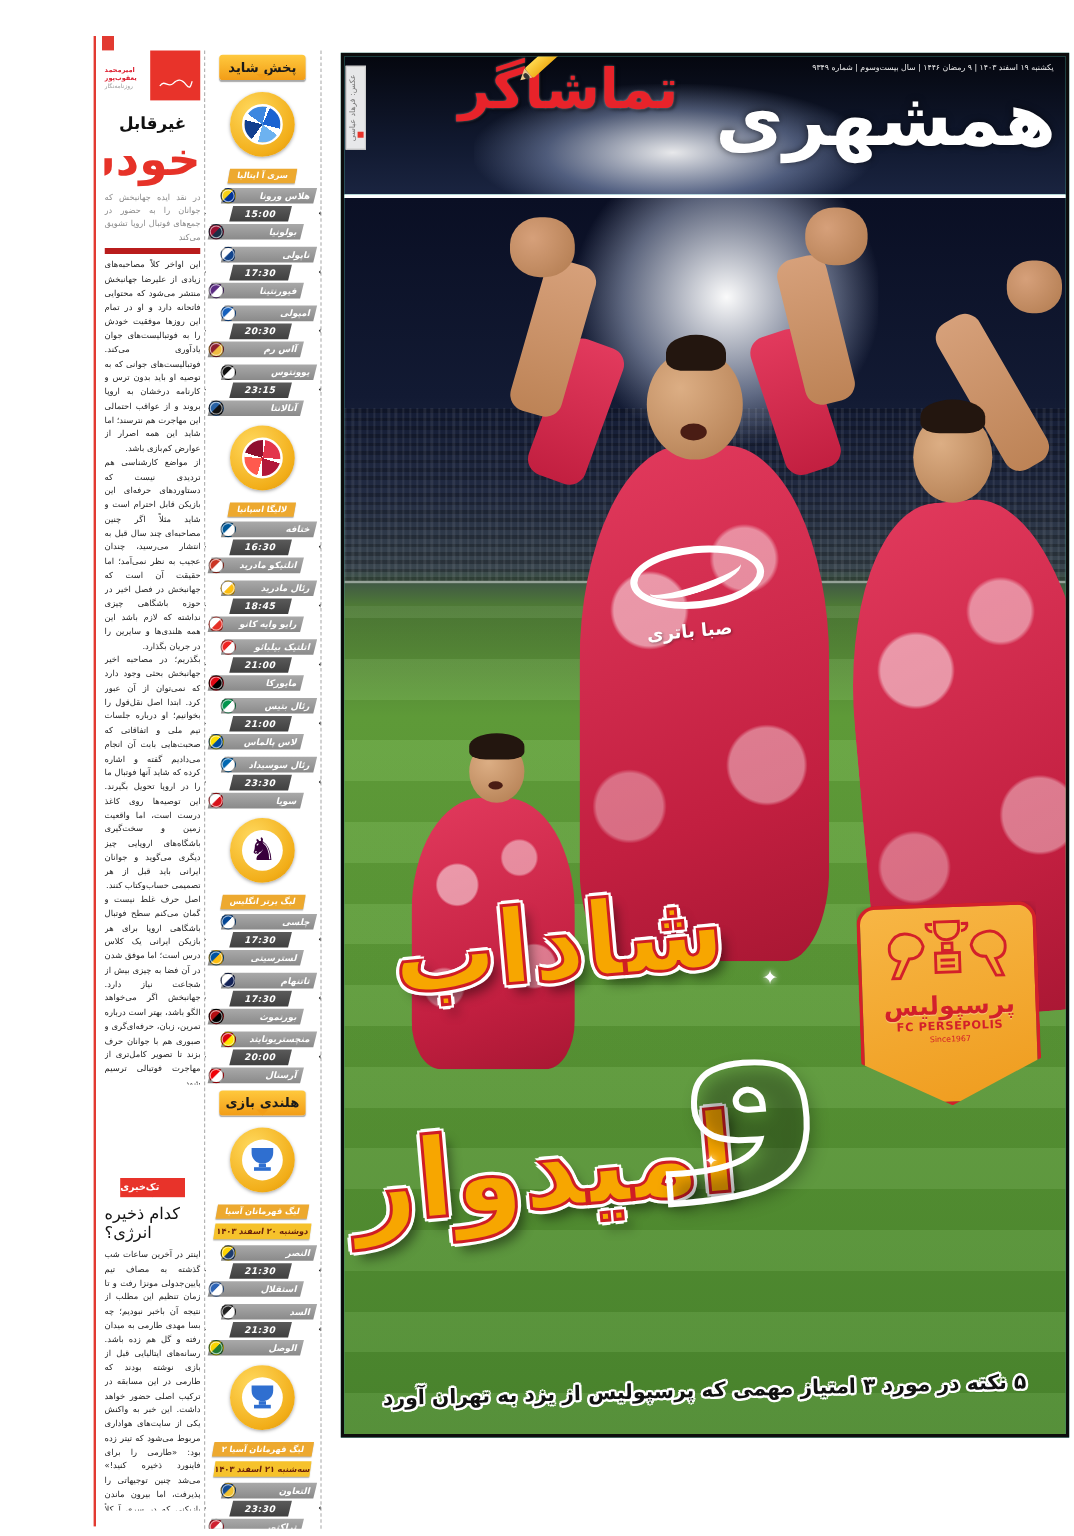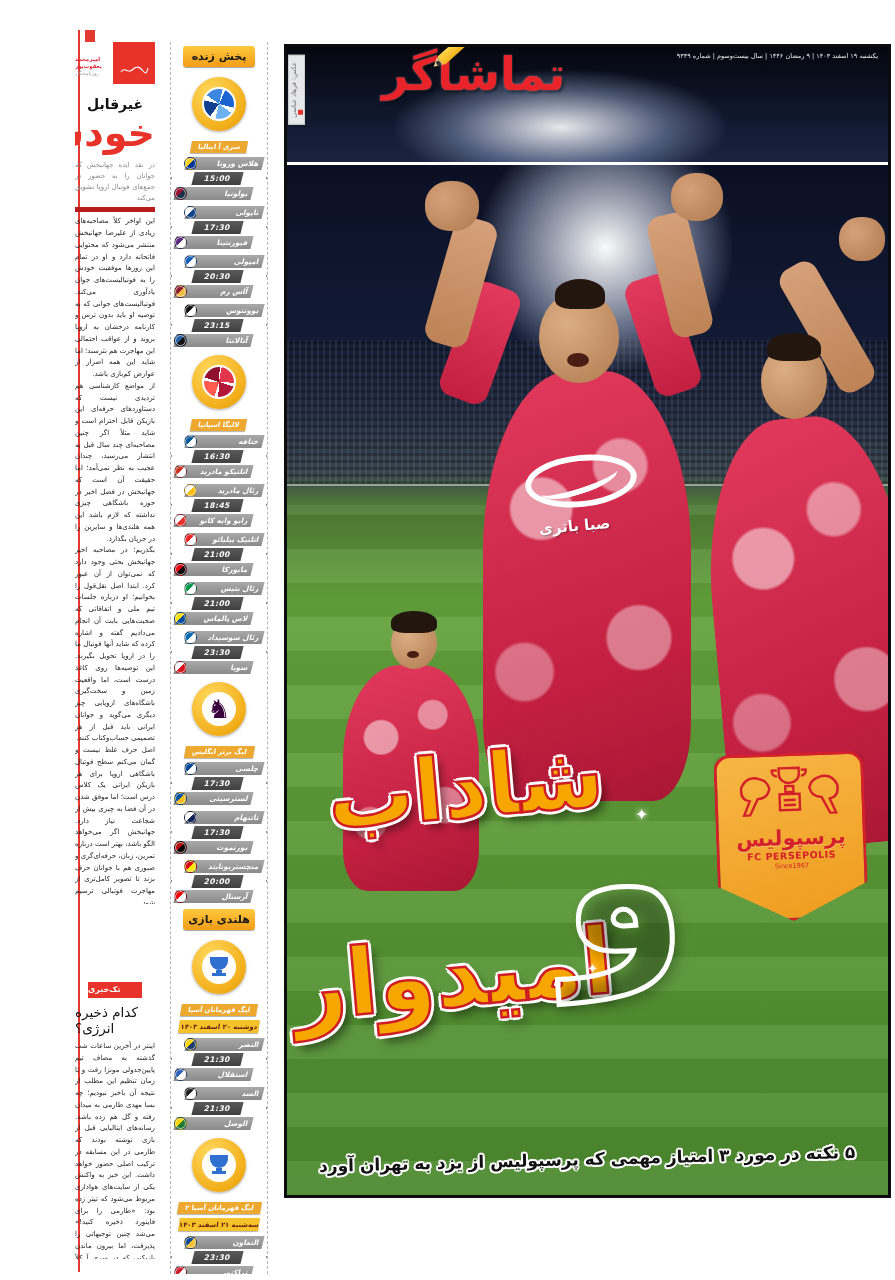--- a/index.html
+++ b/index.html
@@ -5,21 +5,21 @@
   * { margin:0; padding:0; box-sizing:border-box; }
   html,body { background:#e9e9e9; }
   body { font-family:"DejaVu Sans","Liberation Sans",sans-serif; }
   #page { position:relative; width:895px; height:1280px; background:#fff; margin:0 auto; overflow:hidden; }
 
   
   #red-rule { position:absolute; left:78px; top:30px; width:2px; height:1242px; background:#e23a31; }
   #red-rule-cap { position:absolute; left:85px; top:30px; width:10px; height:12px; background:#e23a31; }
 
   
-  #left-col { position:absolute; left:75px; top:42px; width:80px; height:1230px; overflow:hidden; direction:rtl; }
+  #left-col { position:absolute; left:87px; top:42px; width:80px; height:1230px; overflow:hidden; direction:rtl; }
   .author-row { position:relative; height:52px; }
   .author-box { position:absolute; right:0; top:0; width:42px; height:42px; background:#e8332a; }
   .author-sig { position:absolute; right:6px; top:22px; width:30px; height:12px; }
   .author-meta { position:absolute; left:0; top:14px; width:36px; text-align:left; }
   .author-name { font-size:5.5px; color:#d23; font-weight:bold; line-height:1.3; }
   .author-role { font-size:5px; color:#999; }
   .kicker { font-size:14px; font-weight:bold; color:#111; text-align:center; margin-top:2px; }
   .headline1 { font-size:38px; font-weight:bold; color:#e63228; text-align:center; line-height:1.05; margin:2px 0 6px; }
   .lead { font-size:6.8px; color:#8a8a8a; text-align:justify; line-height:1.6; border-bottom:5px solid #b91c1c; padding-bottom:4px; margin-bottom:4px; }
   .body-text { font-size:7px; color:#222; text-align:justify; line-height:1.68; white-space:pre-line; }
@@ -144,21 +144,21 @@
 بگذریم؛ در مصاحبه اخیر جهانبخش بحثی وجود دارد که نمی‌توان از آن عبور کرد. ابتدا اصل نقل‌قول را بخوانیم؛ او درباره جلسات تیم ملی و اتفاقاتی که صحبت‌هایی بابت آن انجام می‌دادیم گفته و اشاره کرده که شاید آنها فوتبال ما را در اروپا تحویل بگیرند. این توصیه‌ها روی کاغذ درست است، اما واقعیت زمین و سخت‌گیری باشگاه‌های اروپایی چیز دیگری می‌گوید و جوانان ایرانی باید قبل از هر تصمیمی حساب‌وکتاب کنند.
 اصل حرف غلط نیست و گمان می‌کنم سطح فوتبال باشگاهی اروپا برای هر بازیکن ایرانی یک کلاس درس است؛ اما موفق شدن در آن فضا به چیزی بیش از شجاعت نیاز دارد. جهانبخش اگر می‌خواهد الگو باشد، بهتر است درباره تمرین، زبان، حرفه‌ای‌گری و صبوری هم با جوانان حرف بزند تا تصویر کامل‌تری از مهاجرت فوتبالی ترسیم شود.</div>
     <div class="section2">
       <div class="tag2">تک‌خبری</div>
       <div class="headline2">کدام ذخیره انرژی؟</div>
       <div class="body-text">اینتر در آخرین ساعات شب گذشته به مصاف تیم پایین‌جدولی مونزا رفت و تا زمان تنظیم این مطلب از نتیجه آن باخبر نبودیم؛ چه بسا مهدی طارمی به میدان رفته و گل هم زده باشد. رسانه‌های ایتالیایی قبل از بازی نوشته بودند که طارمی در این مسابقه در ترکیب اصلی حضور خواهد داشت. این خبر به واکنش یکی از سایت‌های هواداری مربوط می‌شود که تیتر زده بود: «طارمی را برای فاینورد ذخیره کنید!» می‌شد چنین توجیهاتی را پذیرفت، اما بیرون ماندن بازیکنی که در سری آ کلاً ۵۵۰ دقیقه بازی کرده و در مجموع دو گل زده، دیگر داستان‌سرایی برنمی‌دارد!</div>
     </div>
   </div>
 
   <div id="mid-col">
-      <div class="sched-tab">پخش زنده</div>
+      <div class="sched-tab">پخش شاید</div>
       <div class="league-head"><div class="league-logo">
           <div class="emb emb-seriea"></div>
         </div><div class="league-label">سری آ ایتالیا</div></div>
       <div class="match">
         <div class="chip h" style="background: linear-gradient(135deg, rgb(247, 209, 23) 50%, rgb(0, 51, 153) 50%);"></div>
         <div class="bar home">هلاس ورونا</div>
         <div class="bar time">15:00</div>
         <div class="chip a" style="background: linear-gradient(135deg, rgb(154, 16, 50) 50%, rgb(26, 47, 72) 50%);"></div>
         <div class="bar away">بولونیا</div>
       </div>
@@ -277,20 +277,21 @@
         <div class="bar home">التعاون</div>
         <div class="bar time">23:30</div>
         <div class="chip a" style="background: linear-gradient(135deg, rgb(207, 32, 48) 50%, rgb(255, 255, 255) 50%);"></div>
         <div class="bar away">تراکتور</div>
       </div>
     </div>
 
   <div id="poster-frame">
     <div id="masthead">
       <div class="mast-date">یکشنبه ۱۹ اسفند ۱۴۰۳ | ۹ رمضان ۱۴۴۶ | سال بیست‌وسوم | شماره ۹۳۴۹</div>
+      <div class="mast-main">همشهری</div>
       <div class="pencil"></div>
       <div class="mast-overlay">تماشاگر</div>
     </div>
 
     <div id="photo">
       <div class="crowd"></div>
       <div class="fence"></div>
       <div class="mow"></div>
 
       <div class="p-head" style="left:104px; top:452px; width:46px; height:52px;"></div>

